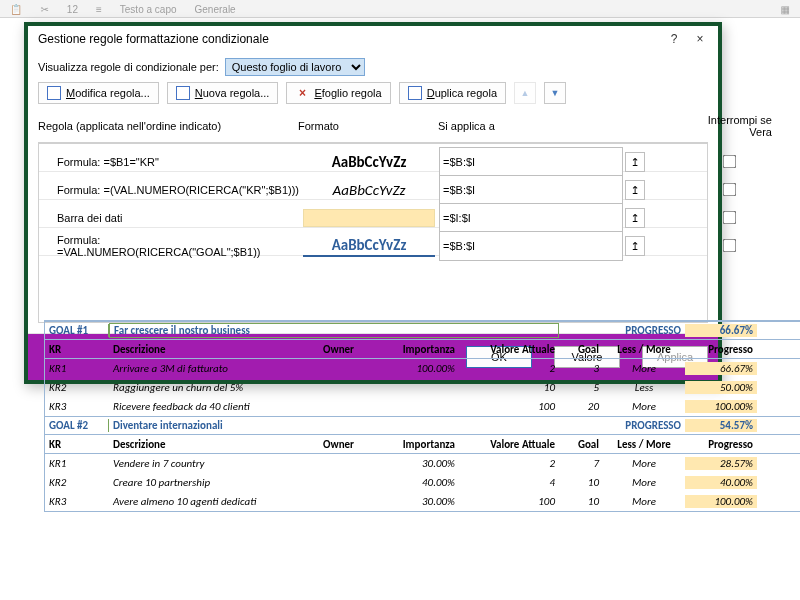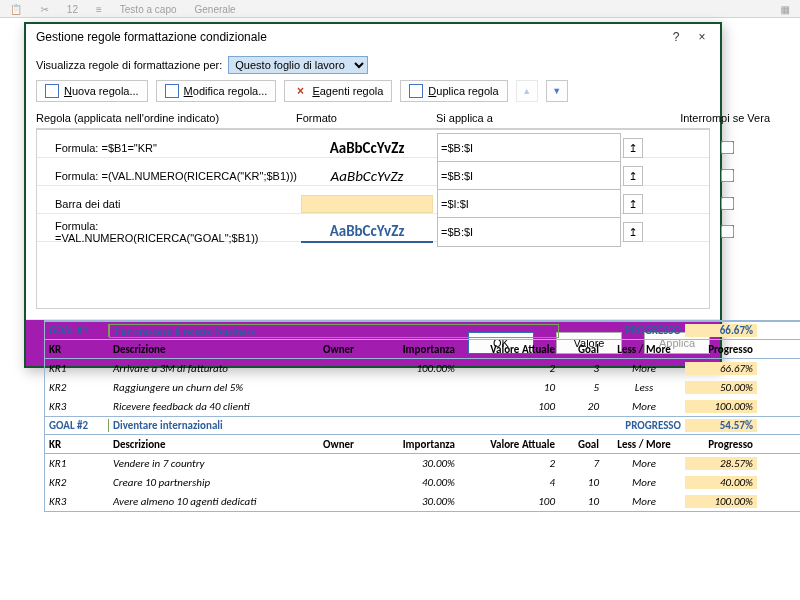--- a/index.html
+++ b/index.html
@@ -4,41 +4,41 @@
 <style>
 * { box-sizing: border-box; margin: 0; padding: 0; }
 body { font-family: "Segoe UI", Tahoma, sans-serif; font-size: 11px; background: #fff; color: #000; overflow: hidden; width: 800px; height: 600px; position: relative; }
 
 
 .ribbon { position: absolute; top: 0; left: 0; right: 0; height: 18px; background: #f3f3f3; border-bottom: 1px solid #d4d4d4; }
 .ribbon-icons { display: flex; gap: 18px; padding: 0 10px; align-items: center; height: 18px; color: #666; font-size: 10px; }
 .ribbon-icons span { opacity: .6; }
 
 
-.dialog { position: absolute; left: 24px; top: 22px; width: 698px; background: #fff; border: 2px solid #14532d; box-shadow: 2px 4px 12px rgba(0,0,0,.25); }
+.dialog { position: absolute; left: 24px; top: 22px; width: 698px; background: #fff; border: 4px solid #14532d; box-shadow: 2px 4px 12px rgba(0,0,0,.25); }
 .dialog-titlebar { display: flex; align-items: center; justify-content: space-between; padding: 4px 6px 4px 10px; font-size: 12px; }
 .titlebar-btns { display: flex; gap: 2px; }
 .titlebar-btns div { width: 24px; height: 18px; display: flex; align-items: center; justify-content: center; font-size: 12px; color: #333; cursor: pointer; }
 
 .dialog-body { padding: 6px 10px 10px; }
 .row-show-rules { display: flex; align-items: center; gap: 6px; margin-bottom: 6px; }
 .row-show-rules select { font-size: 11px; padding: 1px 2px; background: #cfe3f5; border: 1px solid #7aa7d6; width: 140px; }
 
 .toolbar { display: flex; gap: 8px; align-items: center; margin-bottom: 6px; }
 .tb-btn { display: flex; align-items: center; gap: 5px; border: 1px solid #c8c8c8; background: #fdfdfd; padding: 2px 8px; height: 22px; cursor: pointer; }
 .tb-icon { width: 14px; height: 14px; display: inline-block; }
 .grid-ic { background: linear-gradient(#fff,#fff) padding-box, repeating-linear-gradient(0deg,#4472c4 0 1px,transparent 1px 4px), repeating-linear-gradient(90deg,#4472c4 0 1px,transparent 1px 4px); border: 1px solid #4472c4; }
 .x-ic { color: #c0392b; font-weight: bold; font-size: 12px; line-height: 14px; text-align: center; }
 .accel { text-decoration: underline; }
 .arrow-btn { width: 22px; height: 22px; border: 1px solid #c8c8c8; display: flex; align-items: center; justify-content: center; cursor: pointer; background: #fdfdfd; font-size: 9px; color: #4a7ec0; }
 .arrow-btn.up { opacity: .4; cursor: default; }
 
 .rules-header, .rule-row { display: grid; grid-template-columns: 260px 140px 240px 100px; align-items: center; }
 .rules-header { font-size: 11px; padding: 4px 0; border-bottom: 1px solid #d0d0d0; }
-.rules-header div:last-child { text-align: right; padding-right: 6px; }
+.rules-header div:last-child { text-align: right; padding-right: 6px; margin-left: 12px; }
 .rules-list { border: 1px solid #d0d0d0; min-height: 180px; background: #fff; }
 .rule-row { border-bottom: 1px solid #e8e8e8; padding: 3px 0; height: 28px; }
 .rule-row .cell-rule { padding-left: 18px; font-size: 11px; }
 .fmt-preview { display: flex; align-items: center; justify-content: center; height: 22px; margin: 0 4px; font-family: Calibri, sans-serif; }
 .fmt-bold { font-weight: 700; font-size: 15px; }
 .fmt-italic { font-style: italic; font-size: 15px; }
 .fmt-bar { background: #ffe8b0; width: 100%; height: 18px; border: 1px solid #eedca6; }
 .fmt-blue { color: #2f5f9b; font-weight: 700; font-size: 15px; border-bottom: 2px solid #2f5f9b; }
 .applies { display: flex; align-items: center; gap: 2px; }
 .applies input { width: 184px; font-size: 11px; padding: 8px 3px; border: 1px solid #bfbfbf; }
@@ -87,38 +87,38 @@
 <div class="dialog">
   <div class="dialog-titlebar">
     <div>Gestione regole formattazione condizionale</div>
     <div class="titlebar-btns">
       <div>?</div>
       <div>×</div>
     </div>
   </div>
   <div class="dialog-body">
     <div class="row-show-rules">
-      <span>Visualizza regole di formattazione per:</span>
+      <span>Visualizza regole di condizionale per:</span>
       <select>
         <option>Questo foglio di lavoro</option>
       </select>
     </div>
 
     <div class="toolbar">
       <div class="tb-btn">
         <span class="tb-icon grid-ic"></span>
+        <span><span class="accel">M</span><span>odifica regola...</span></span>
+      </div>
+      <div class="tb-btn">
+        <span class="tb-icon grid-ic"></span>
         <span><span class="accel">N</span><span>uova regola...</span></span>
       </div>
       <div class="tb-btn">
-        <span class="tb-icon grid-ic"></span>
-        <span><span class="accel">M</span><span>odifica regola...</span></span>
-      </div>
-      <div class="tb-btn">
         <span class="tb-icon x-ic">×</span>
-        <span><span class="accel">E</span><span>agenti regola</span></span>
+        <span><span class="accel">E</span><span>foglio regola</span></span>
       </div>
       <div class="tb-btn">
         <span class="tb-icon grid-ic"></span>
         <span><span class="accel">D</span><span>uplica regola</span></span>
       </div>
       <div class="arrow-btn up">▲</div>
       <div class="arrow-btn">▼</div>
     </div>
 
     <div class="rules-header">
@@ -172,21 +172,21 @@
   <div class="dialog-footer">
     <button class="dlg-btn ok">OK</button>
     <button class="dlg-btn">Valore</button>
     <button class="dlg-btn disabled">Applica</button>
   </div>
 </div>
 
 <div class="sheet" id="sheet">
     <div class="srow goal-row">
       <div class="g0">GOAL #1</div>
-      <div class="g1" style="color: rgb(47, 95, 155); font-weight: 700; grid-column: 2 / 6; font-family: Liberation Serif, serif;">Far crescere il nostro business</div>
+      <div class="g1" style="color: rgb(47, 95, 155); font-weight: 700; grid-column: 2 / 6;">Far crescere il nostro business</div>
       <div class="gp">PROGRESSO</div>
       <div class="gpct">66.67%</div>
     </div>
     <div class="srow hdr-row">
       <div>KR</div>
       <div>Descrizione</div>
       <div>Owner</div>
       <div style="text-align: right;">Importanza</div>
       <div style="text-align: right;">Valore Attuale</div>
       <div style="text-align: right;">Goal</div>

